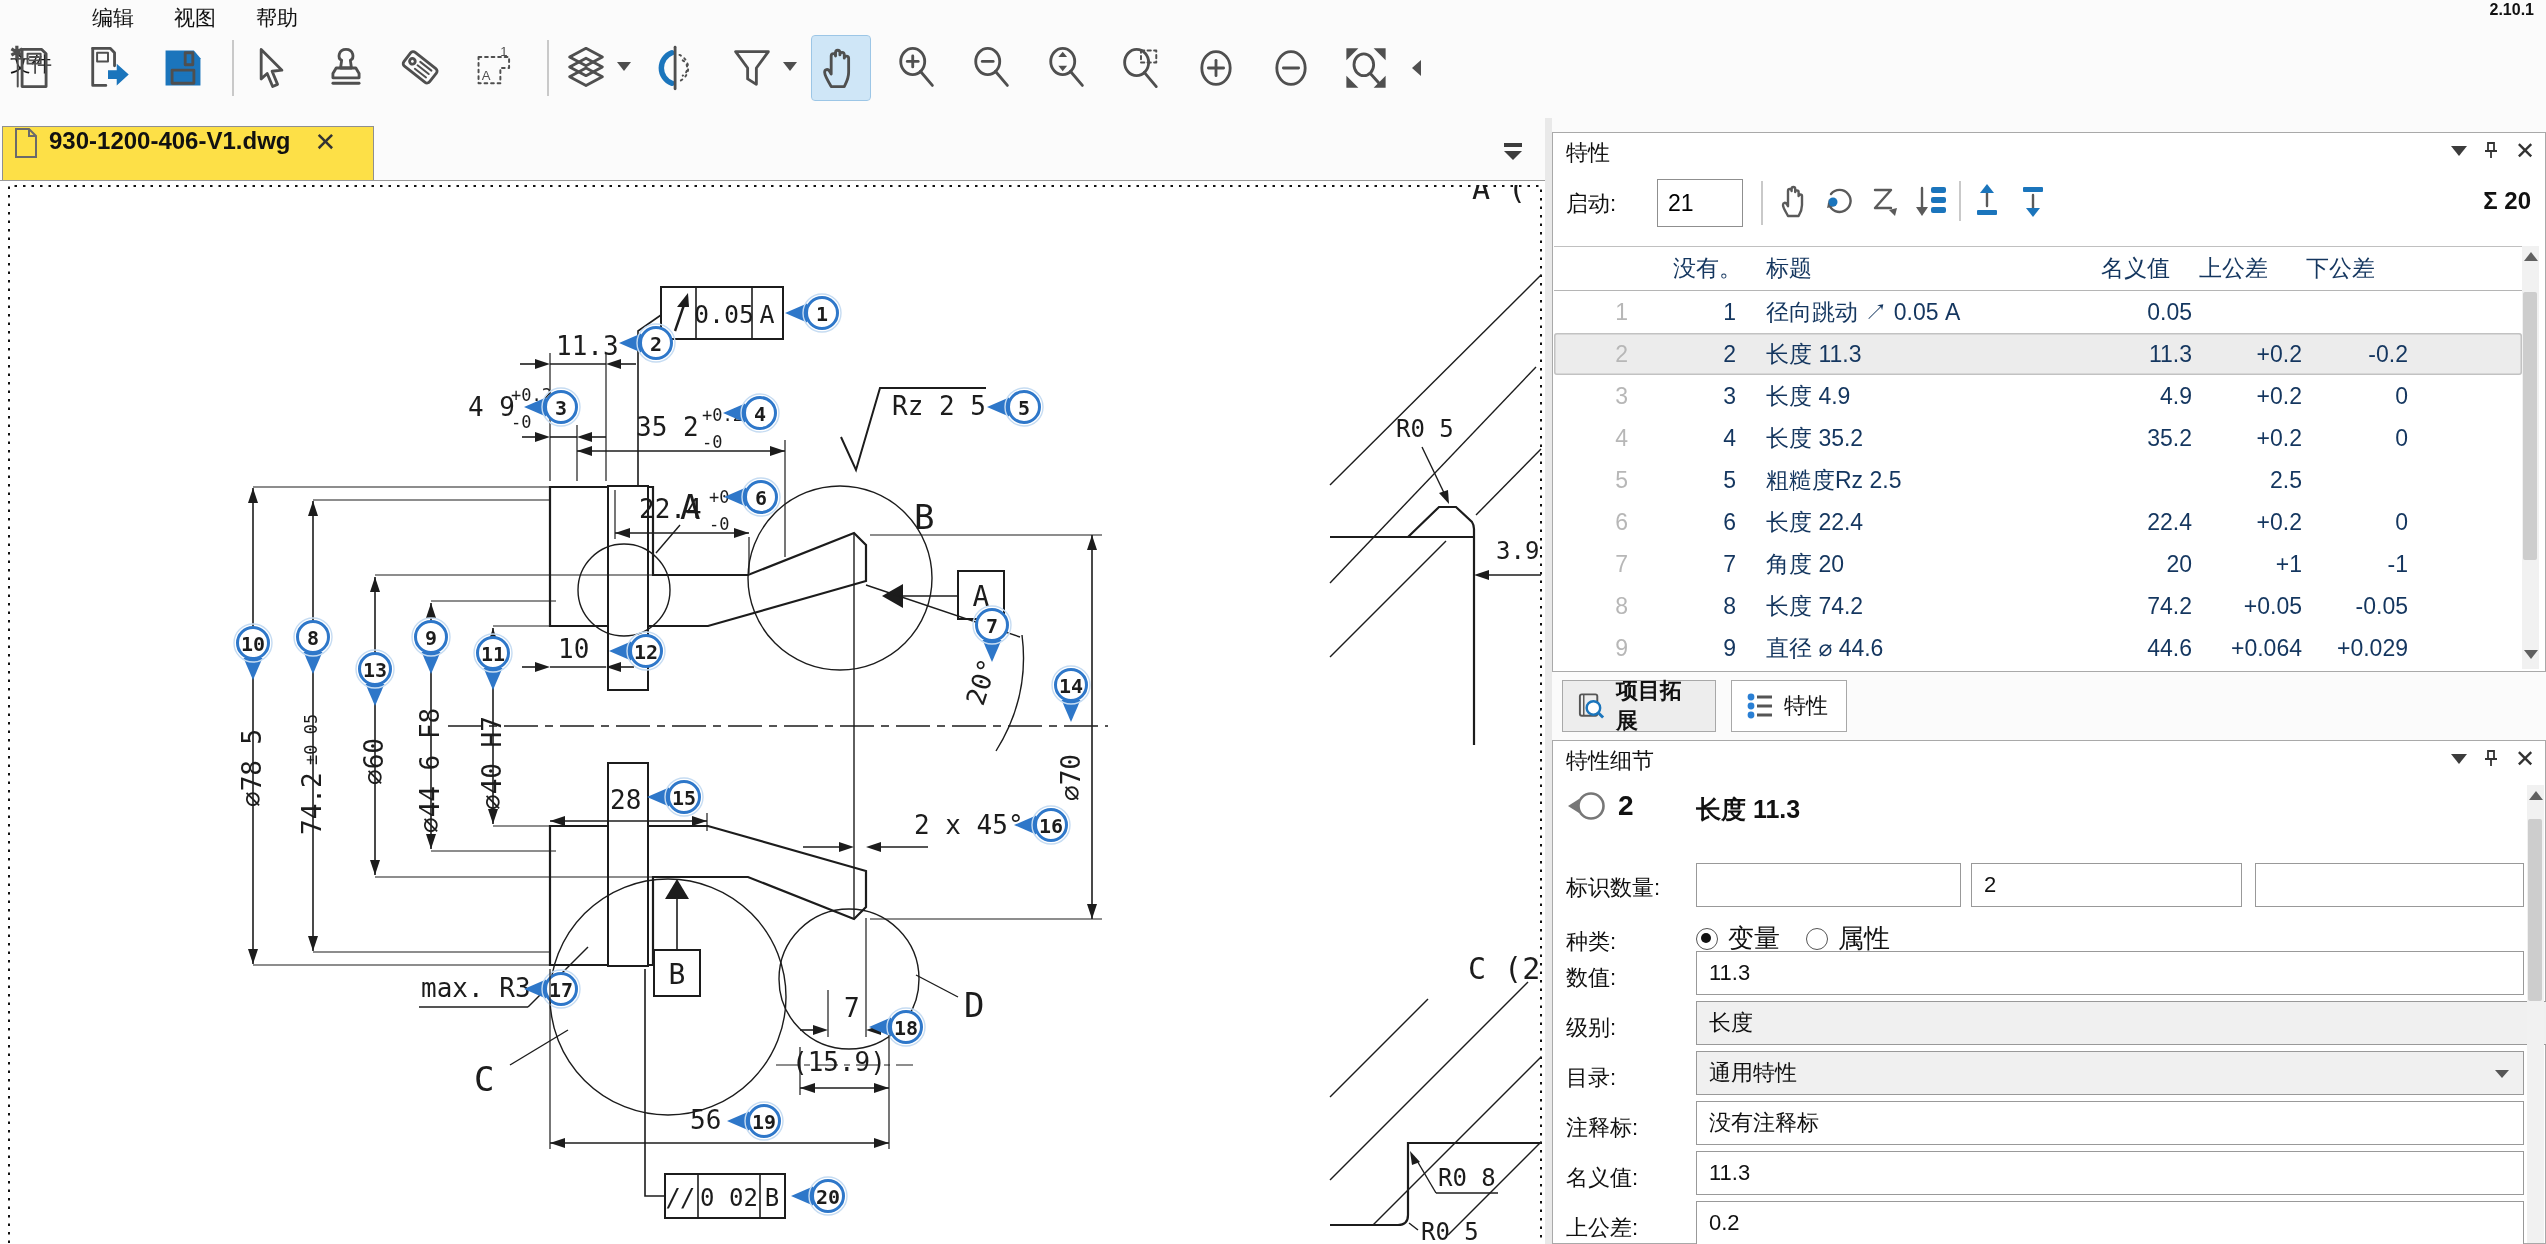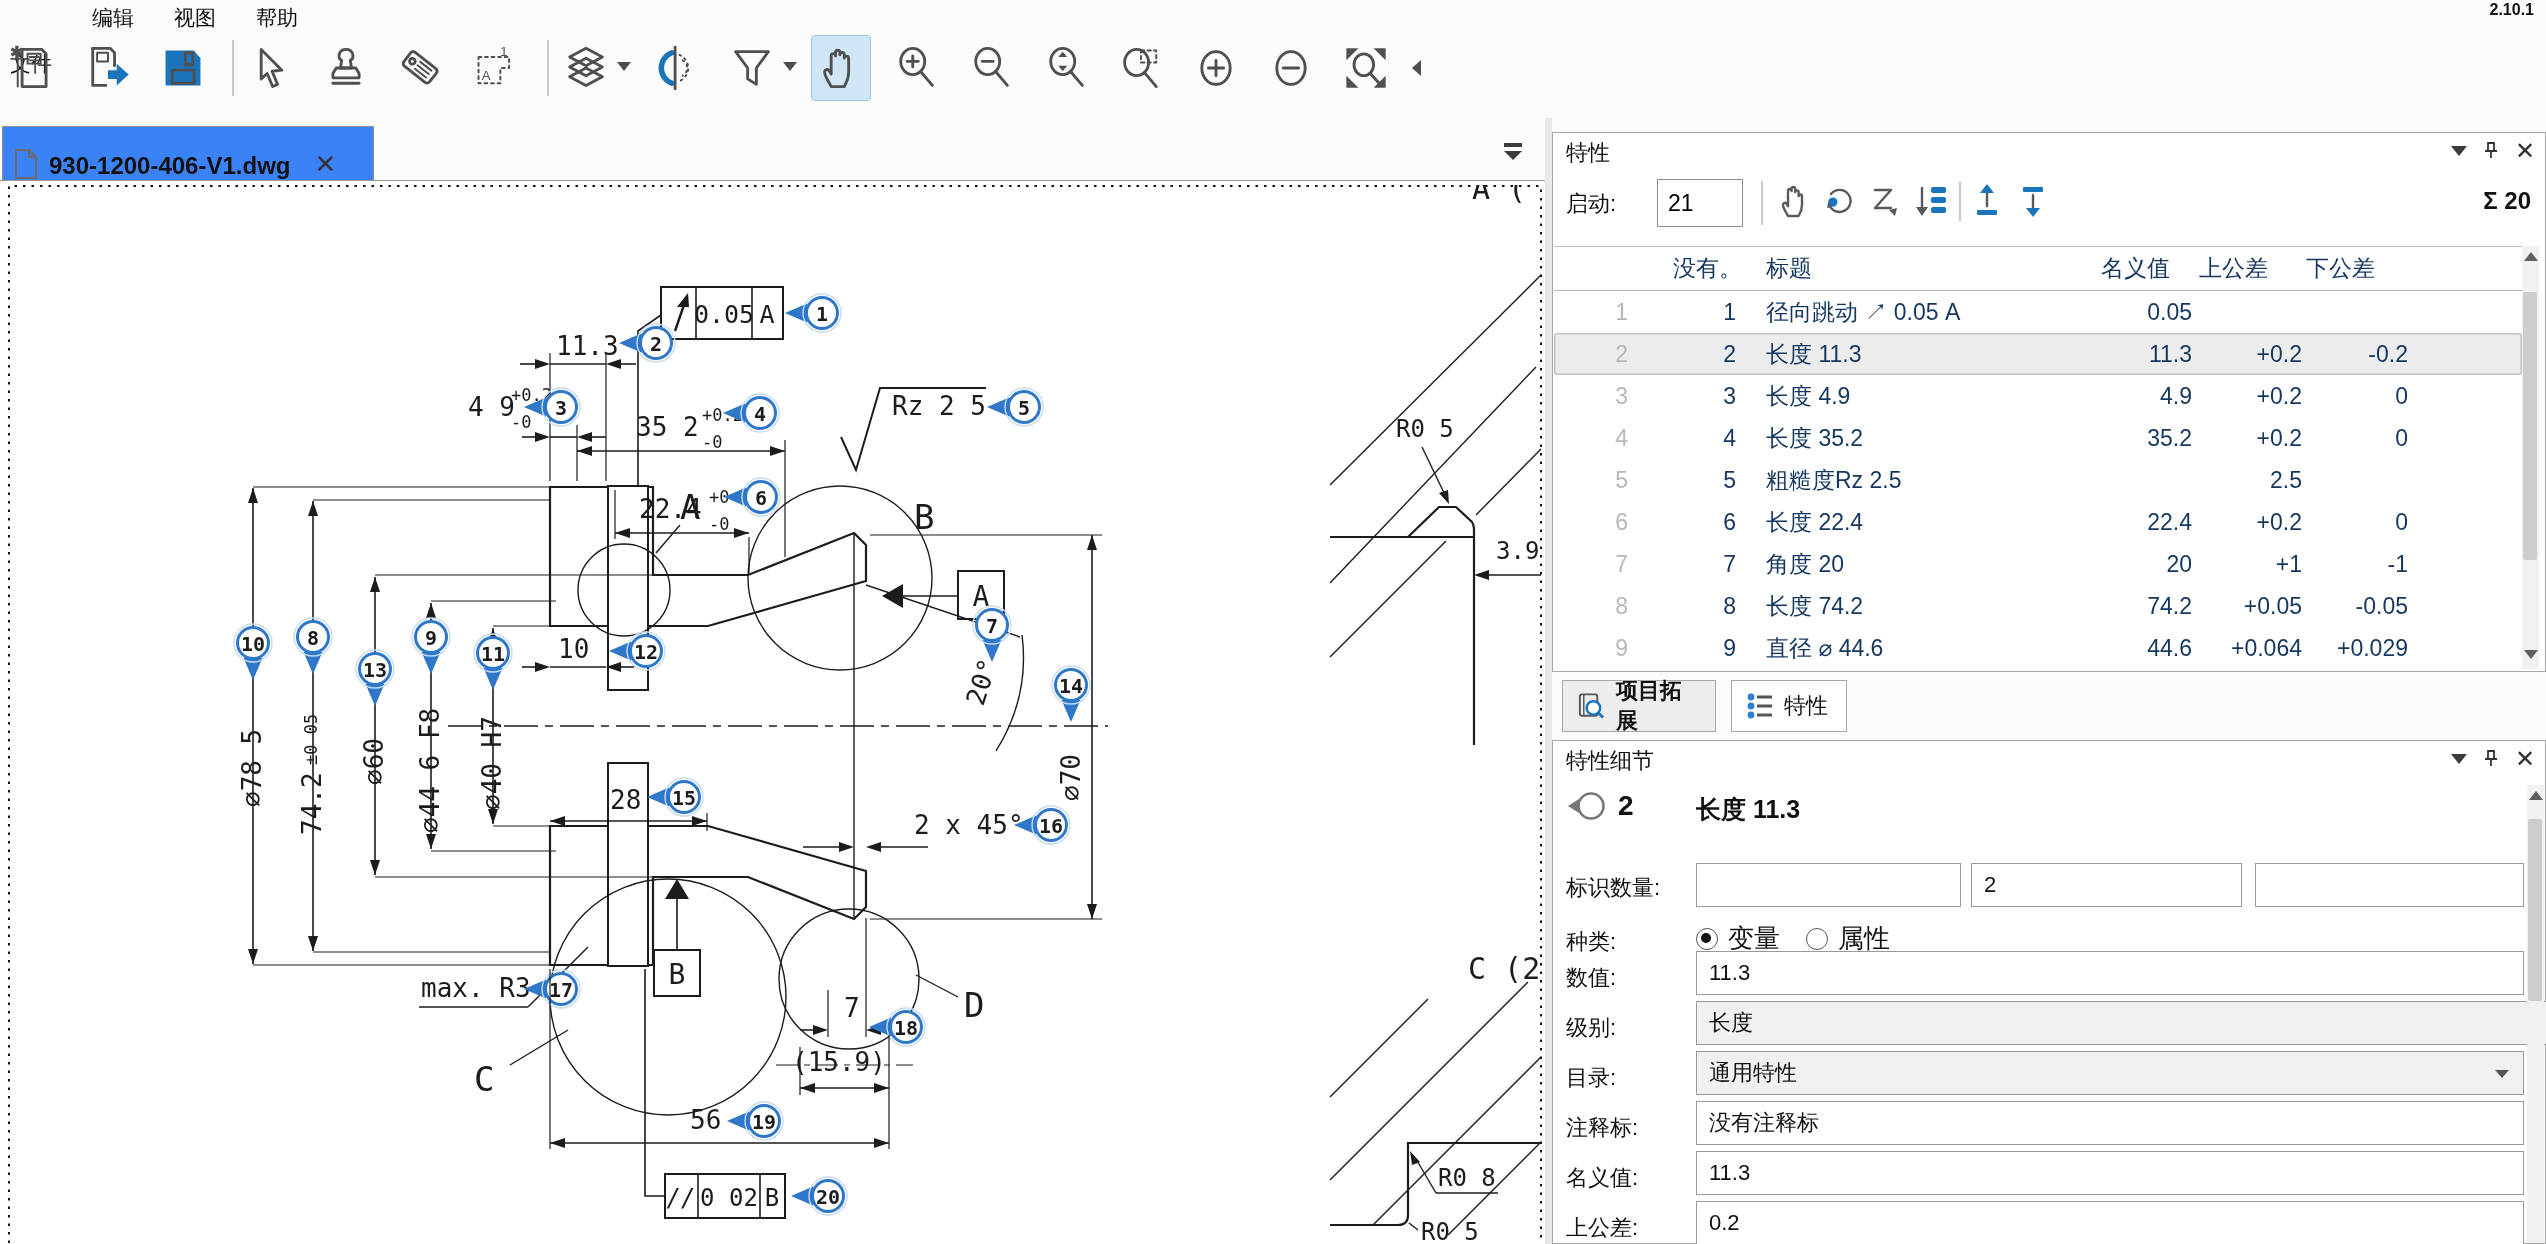--- a/index.html
+++ b/index.html
@@ -19,21 +19,21 @@
   .ti{width:48px;height:48px;}
   .ti *{stroke:#4f4f4f;stroke-width:2.6;fill:none;stroke-linejoin:round;stroke-linecap:round;}
   .ti .f{fill:#4f4f4f;stroke:none;}
   .ti .fb{fill:#1b75bc;stroke:none;}
   .ti .sb{stroke:#1b75bc;}
   .ti .sbt{stroke:#1b75bc;stroke-width:5;}
   .ti .thin{stroke-width:1.8;}
   .ti text{stroke:none;fill:#4f4f4f;font-family:"Liberation Sans",sans-serif;}
   
   .tabbar{left:0;top:118px;width:1546px;height:62px;}
-  .doc-tab{position:absolute;left:2px;top:8px;width:372px;height:54px;background:#3b82f6;border:1.7px solid #8f8f8f;border-bottom:none;display:flex;align-items:flex-end;gap:10px;padding:0 10px;box-sizing:border-box;}
+  .doc-tab{position:absolute;left:2px;top:8px;width:372px;height:54px;background:#fde047;border:1.7px solid #8f8f8f;border-bottom:none;display:flex;align-items:flex-start;gap:10px;padding:0 10px;box-sizing:border-box;}
   .doc-tab-label{font-size:24px;font-weight:bold;color:#111;}
   .tab-close{font-size:26px;color:#333;margin-left:14px;cursor:default;}
   .tab-overflow{position:absolute;left:1498px;top:18px;width:30px;height:30px;}
   
   .viewport{left:0;top:180px;width:1545px;height:1064px;background:#fff;border-top:1.5px solid #9a9a9a;}
   .splitter{left:1545px;top:118px;width:7px;height:1126px;background:#e9e9e9;}
   
   .panel{background:#fff;border:1.5px solid #a9a9a9;box-sizing:border-box;}
   .panel-title{position:absolute;left:13px;top:5px;font-size:22px;color:#111;}
   .panel-icons{position:absolute;right:10px;top:8px;display:flex;gap:16px;align-items:center;}

